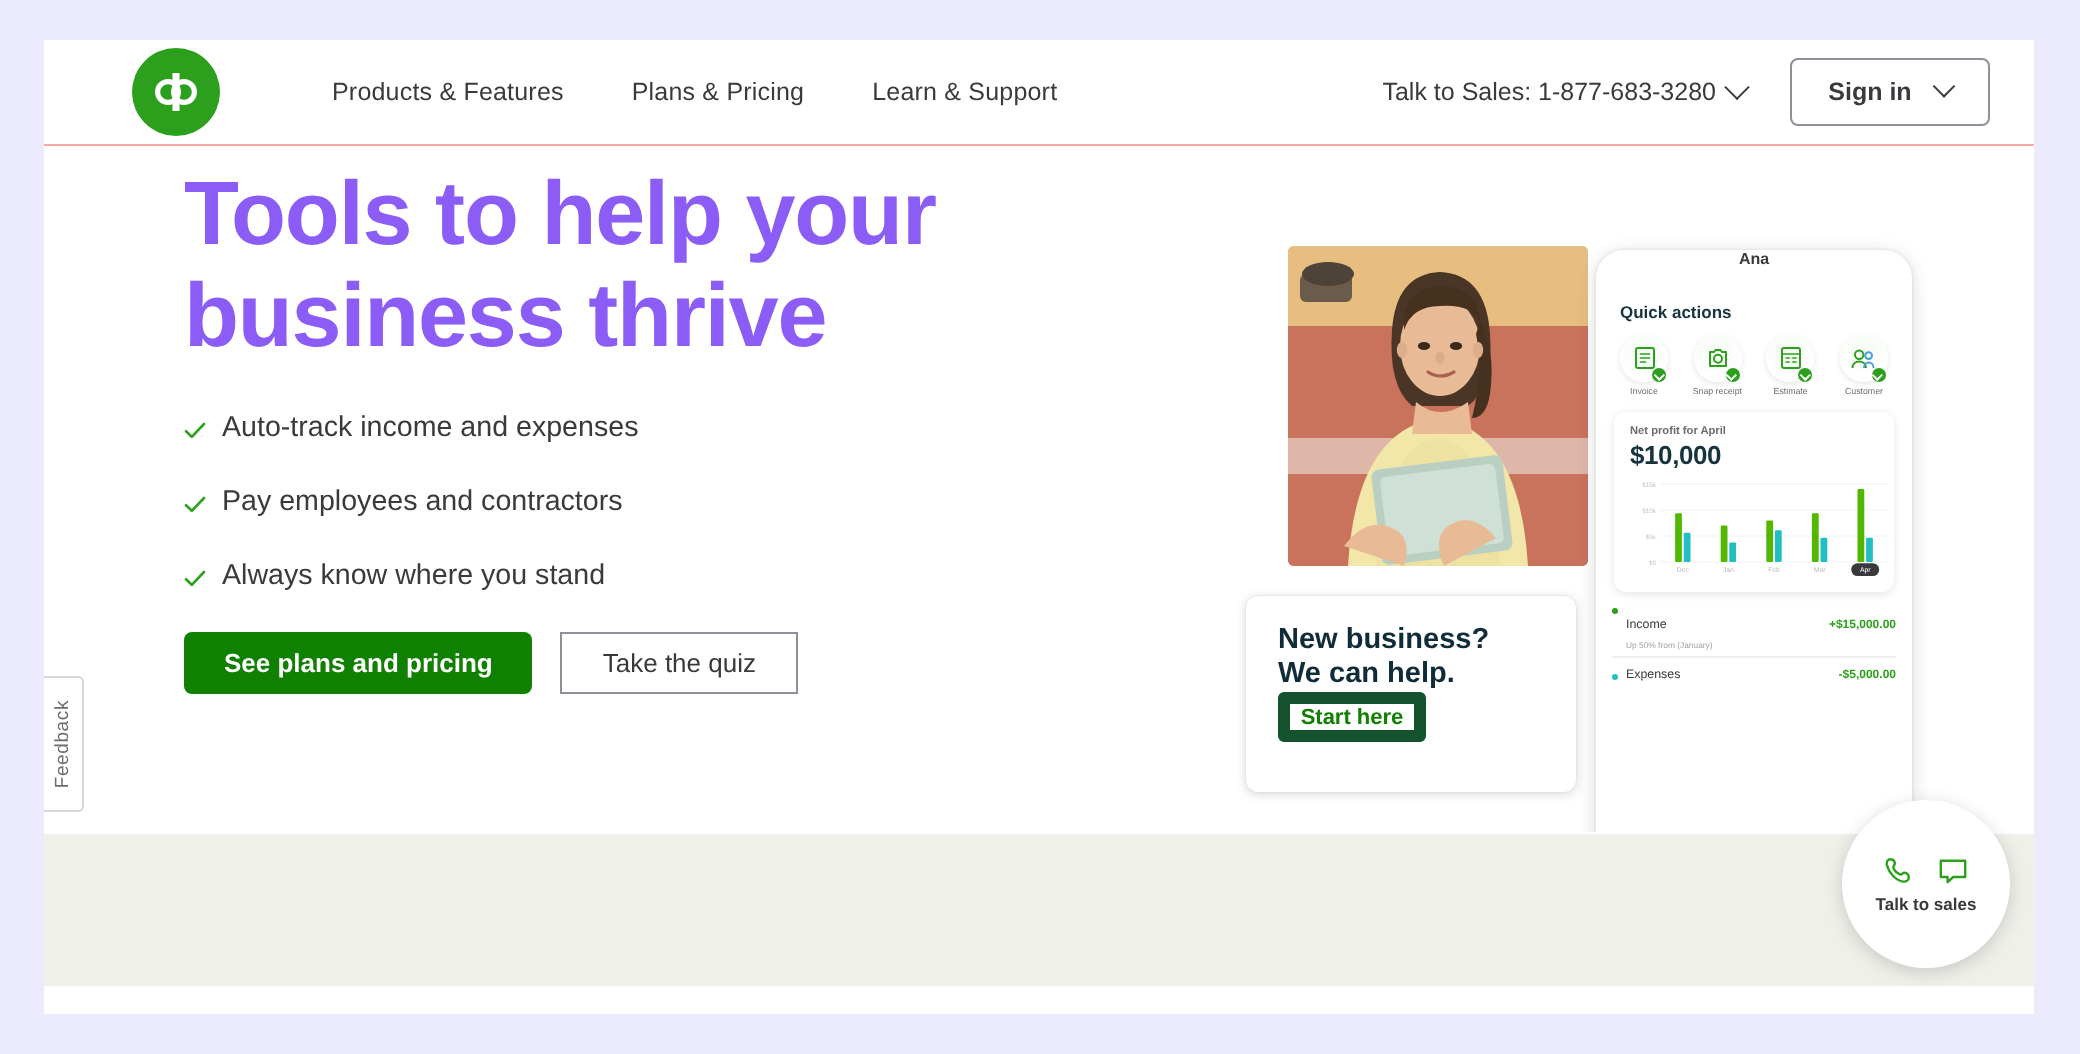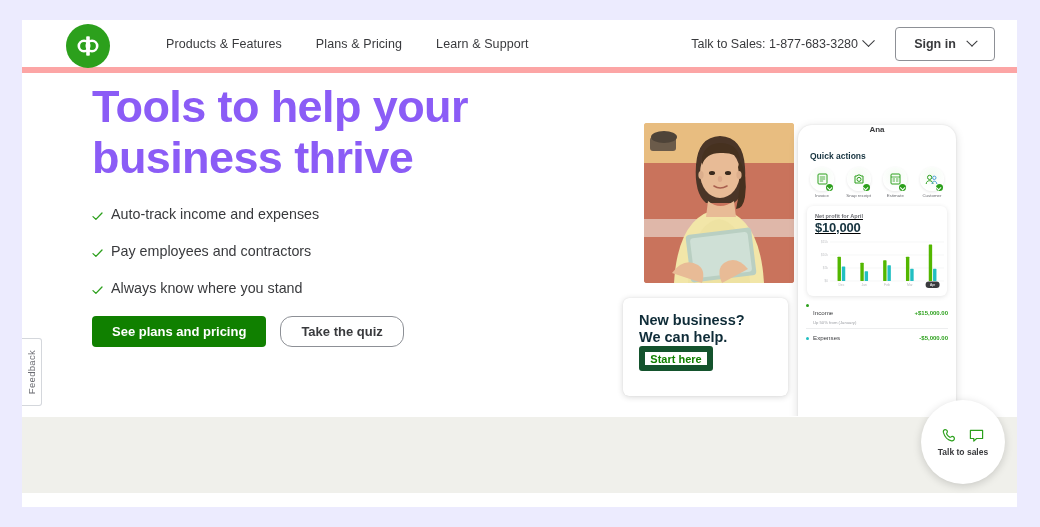--- a/index.html
+++ b/index.html
@@ -11,21 +11,21 @@
   .page-frame {
     position: absolute; left: 22px; top: 20px;
     width: 995px; height: 487px;
     background: #ffffff;
     overflow: hidden;
   }
 
   
   .site-header {
     position: relative; height: 53px; width: 100%;
-    background: #ffffff; border-bottom: 6px solid #fca5a5;
+    background: #ffffff; border-bottom: 1px solid #fca5a5;
     display: flex; align-items: center;
   }
   .logo-wrap { position: absolute; left: 44px; top: 4px; width: 46px; height: 46px; }
   .logo-circle {
     width: 44px; height: 44px; border-radius: 50%;
     background: #2ca01c; display: flex; align-items: center; justify-content: center;
   }
   .logo-circle svg { display:block; }
 
   .nav-links { position: absolute; left: 144px; display: flex; gap: 34px; align-items:center; }
@@ -58,22 +58,22 @@
   .bullet { display: flex; align-items: flex-start; gap: 8px; margin-bottom: 17px; }
   .check { flex: 0 0 auto; margin-top: 2px; }
   .bullet-text { font-size: 14.3px; color: #393a3d; line-height: 18px; }
   .cta-row { display: flex; gap: 14px; margin-top: 2px; }
   .btn-primary {
     background: #108000; color: #fff; font-size: 13px; font-weight: 700;
     padding: 0 20px; height: 31px; border: none; border-radius: 4px;
     display:flex; align-items:center; justify-content:center; cursor:pointer; white-space:nowrap;
   }
   .btn-secondary {
-    background: #fff; color: #393a3d; font-size: 13px; font-weight: 700;
-    padding: 0 20px; height: 31px; border: 1px solid #8d9096; border-radius: 12px;
+    background: #fff; color: #393a3d; font-size: 13px; font-weight: 400;
+    padding: 0 20px; height: 31px; border: 1px solid #8d9096; border-radius: 0;
     display:flex; align-items:center; justify-content:center; cursor:pointer; white-space:nowrap;
   }
 
   
   .hero-photo {
     position: absolute; left: 622px; top: 50px; width: 150px; height: 160px;
     border-radius: 3px; overflow: hidden;
     background: linear-gradient(180deg,#e8b477 0%,#e0a160 22%,#d4825f 40%,#c8705a 100%);
   }
   .photo-svg { display:block; width:100%; height:100%; }
@@ -114,21 +114,20 @@
     position:absolute; right:1px; bottom:0px; width:7px; height:7px; border-radius:50%;
     background:#2ca01c; display:flex; align-items:center; justify-content:center;
   }
   .qa-badge::after { content:""; width:3px; height:3px; border-left:1px solid #fff; border-bottom:1px solid #fff; transform: rotate(-45deg) translate(0px,-0.5px); }
   .qa-label { font-size: 4.4px; color:#6b6c72; white-space:nowrap; }
 
   .profit-card {
     margin: 8px 3px 0 3px; background:#fff; border-radius:6px;
     box-shadow: 0 1px 5px rgba(0,0,0,.11);
     padding: 7px 8px 6px 8px;
-    text-decoration: underline;
   }
   .profit-label { font-size:5.6px; color:#6b6c72; font-weight:700; }
   .profit-amount { font-size:13px; font-weight:800; color:#16333f; margin-top:1px; letter-spacing:-.2px; }
   .chart-box { position:relative; margin-top:5px; height:50px; }
   .chart-svg { display:block; }
 
   .tx-row { display:flex; align-items:center; justify-content:space-between; padding: 5px 2px 3px 2px; }
   .tx-left { display:flex; align-items:flex-start; gap:4px; }
   .dot { width:3px; height:3px; border-radius:50%; margin-top:3px; flex:0 0 auto; }
   .tx-name { font-size:6.2px; color:#393a3d; }

